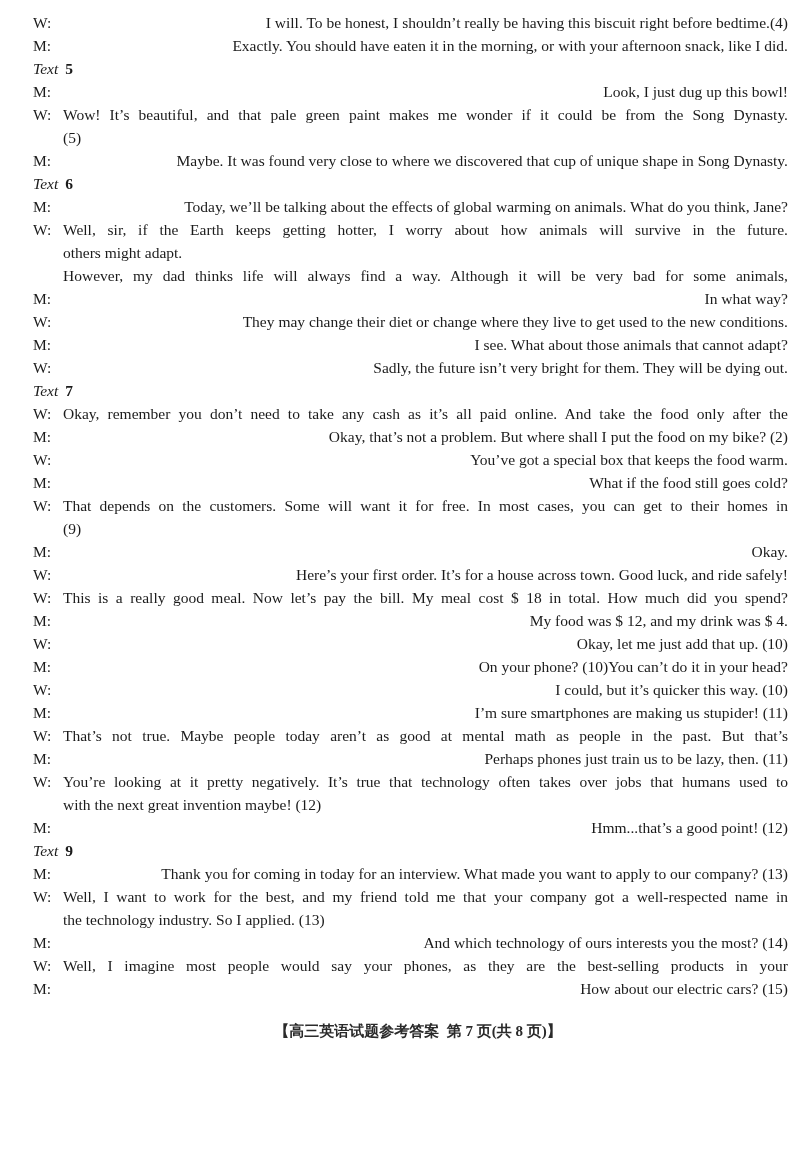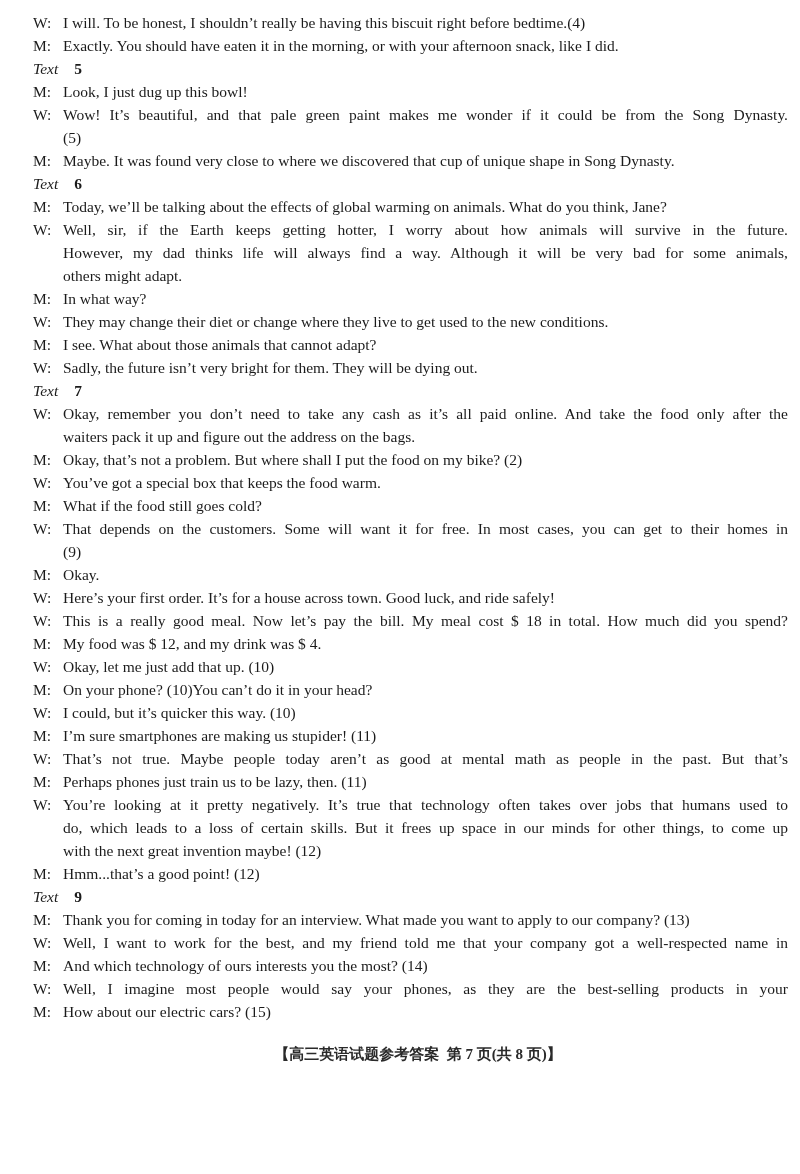--- a/index.html
+++ b/index.html
@@ -15,25 +15,25 @@
     color: #1b1b1b;
     overflow: hidden;
   }
   .line {
     height: 23px;
     line-height: 23px;
     white-space: normal;
   }
   .srow { display: flex; }
   .spk { flex: 0 0 30px; }
-  .utt { flex: 1 1 auto; display: block; }
+  .utt { flex: 1 1 auto; display: block; text-align: right; }
   .srow.stretch .utt { text-align: justify; text-align-last: justify; }
   .cont { margin-left: 30px; }
   .cont.stretch { text-align: justify; text-align-last: justify; }
-  .heading .hw { font-style: italic; margin-right: 16px; }
+  .heading .hw { font-style: italic; margin-right: 7px; }
   .heading .hn { font-weight: bold; }
   .footer {
     margin-top: 5px;
     text-align: center;
     font-weight: bold;
     font-size: 15px;
     color: #2a2a2a;
     white-space: pre-wrap;
   }
 </style>
@@ -66,22 +66,22 @@
       </div>
       <div class="line heading"><span class="hw">Text</span><span class="hn">6</span></div>
       <div class="line srow">
         <span class="spk">M:</span>
         <span class="utt">Today, we’ll be talking about the effects of global warming on animals. What do you think, Jane?</span>
       </div>
       <div class="line srow stretch">
         <span class="spk">W:</span>
         <span class="utt">Well, sir, if the Earth keeps getting hotter, I worry about how animals will survive in the future.</span>
       </div>
+      <div class="line cont">others might adapt.</div>
       <div class="line cont stretch">However, my dad thinks life will always find a way. Although it will be very bad for some animals,</div>
-      <div class="line cont">others might adapt.</div>
       <div class="line srow">
         <span class="spk">M:</span>
         <span class="utt">In what way?</span>
       </div>
       <div class="line srow">
         <span class="spk">W:</span>
         <span class="utt">They may change their diet or change where they live to get used to the new conditions.</span>
       </div>
       <div class="line srow">
         <span class="spk">M:</span>
@@ -89,21 +89,20 @@
       </div>
       <div class="line srow">
         <span class="spk">W:</span>
         <span class="utt">Sadly, the future isn’t very bright for them. They will be dying out.</span>
       </div>
       <div class="line heading"><span class="hw">Text</span><span class="hn">7</span></div>
       <div class="line srow stretch">
         <span class="spk">W:</span>
         <span class="utt">Okay, remember you don’t need to take any cash as it’s all paid online. And take the food only after the</span>
       </div>
-      <div class="line cont">waiters pack it up and figure out the address on the bags.</div>
       <div class="line srow">
         <span class="spk">M:</span>
         <span class="utt">Okay, that’s not a problem. But where shall I put the food on my bike? (2)</span>
       </div>
       <div class="line srow">
         <span class="spk">W:</span>
         <span class="utt">You’ve got a special box that keeps the food warm.</span>
       </div>
       <div class="line srow">
         <span class="spk">M:</span>
@@ -151,35 +150,35 @@
         <span class="utt">That’s not true. Maybe people today aren’t as good at mental math as people in the past. But that’s</span>
       </div>
       <div class="line srow">
         <span class="spk">M:</span>
         <span class="utt">Perhaps phones just train us to be lazy, then. (11)</span>
       </div>
       <div class="line srow stretch">
         <span class="spk">W:</span>
         <span class="utt">You’re looking at it pretty negatively. It’s true that technology often takes over jobs that humans used to</span>
       </div>
-      <div class="line cont stretch">do, which leads to a loss of certain skills. But it frees up space in our minds for other things, to come up</div>
       <div class="line cont">with the next great invention maybe! (12)</div>
       <div class="line srow">
         <span class="spk">M:</span>
         <span class="utt">Hmm...that’s a good point! (12)</span>
       </div>
       <div class="line heading"><span class="hw">Text</span><span class="hn">9</span></div>
       <div class="line srow">
         <span class="spk">M:</span>
         <span class="utt">Thank you for coming in today for an interview. What made you want to apply to our company? (13)</span>
       </div>
       <div class="line srow stretch">
         <span class="spk">W:</span>
         <span class="utt">Well, I want to work for the best, and my friend told me that your company got a well-respected name in</span>
       </div>
+      <div class="line cont">the technology industry. So I applied. (13)</div>
       <div class="line srow">
         <span class="spk">M:</span>
         <span class="utt">And which technology of ours interests you the most? (14)</span>
       </div>
       <div class="line srow stretch">
         <span class="spk">W:</span>
         <span class="utt">Well, I imagine most people would say your phones, as they are the best-selling products in your</span>
       </div>
       <div class="line srow">
         <span class="spk">M:</span>

